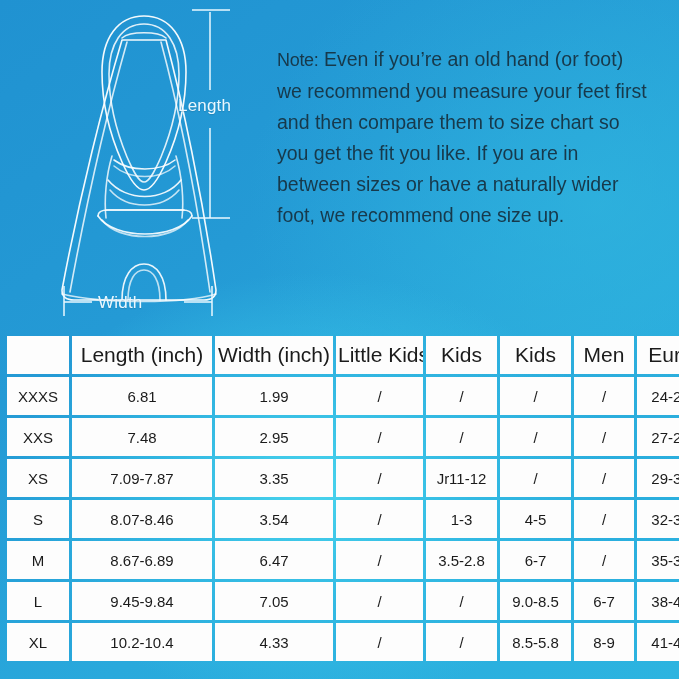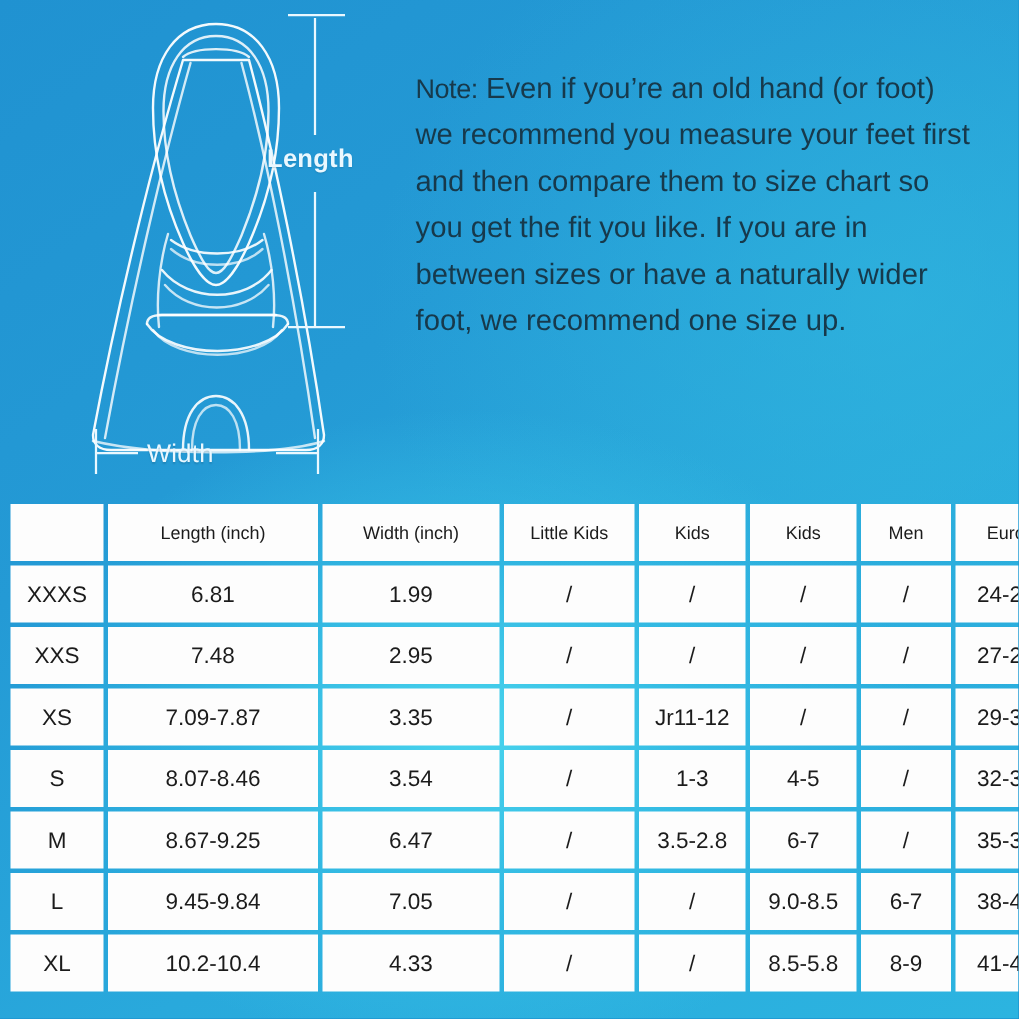--- a/index.html
+++ b/index.html
@@ -43,21 +43,20 @@
     position: absolute;
     color: #eaf8ff;
     font-size: 17px;
     letter-spacing: 0.2px;
     white-space: nowrap;
     text-shadow: 0 1px 1px rgba(20,80,110,0.25);
   }
   #length-label {
     left: 178px;
     top: 96px;
-    font-weight: bold;
   }
   #width-label {
     left: 98px;
     top: 293px;
   }
 
   
   #note {
     position: absolute;
     left: 277px;
@@ -93,21 +92,21 @@
     color: #1b1b1b;
     font-weight: normal;
     font-size: 15px;
     text-align: center;
     height: 38px;
     padding: 0 2px;
     overflow: hidden;
     white-space: nowrap;
   }
   #size-table th {
-    font-size: 12px;
+    font-size: 21px;
   }
   col.c-size   { width: 62px; }
   col.c-length { width: 140px; }
   col.c-width  { width: 118px; }
   col.c-lkids  { width: 87px; }
   col.c-kids   { width: 71px; }
   col.c-women  { width: 71px; }
   col.c-men    { width: 60px; }
   col.c-euro   { width: 67px; }
 </style>
@@ -235,21 +234,21 @@
           <td>8.07-8.46</td>
           <td>3.54</td>
           <td>/</td>
           <td>1-3</td>
           <td>4-5</td>
           <td>/</td>
           <td>32-34</td>
         </tr>
         <tr>
           <td>M</td>
-          <td>8.67-9.25</td>
+          <td>8.67-6.89</td>
           <td>6.47</td>
           <td>/</td>
           <td>3.5-2.8</td>
           <td>6-7</td>
           <td>/</td>
           <td>35-37</td>
         </tr>
         <tr>
           <td>L</td>
           <td>9.45-9.84</td>

